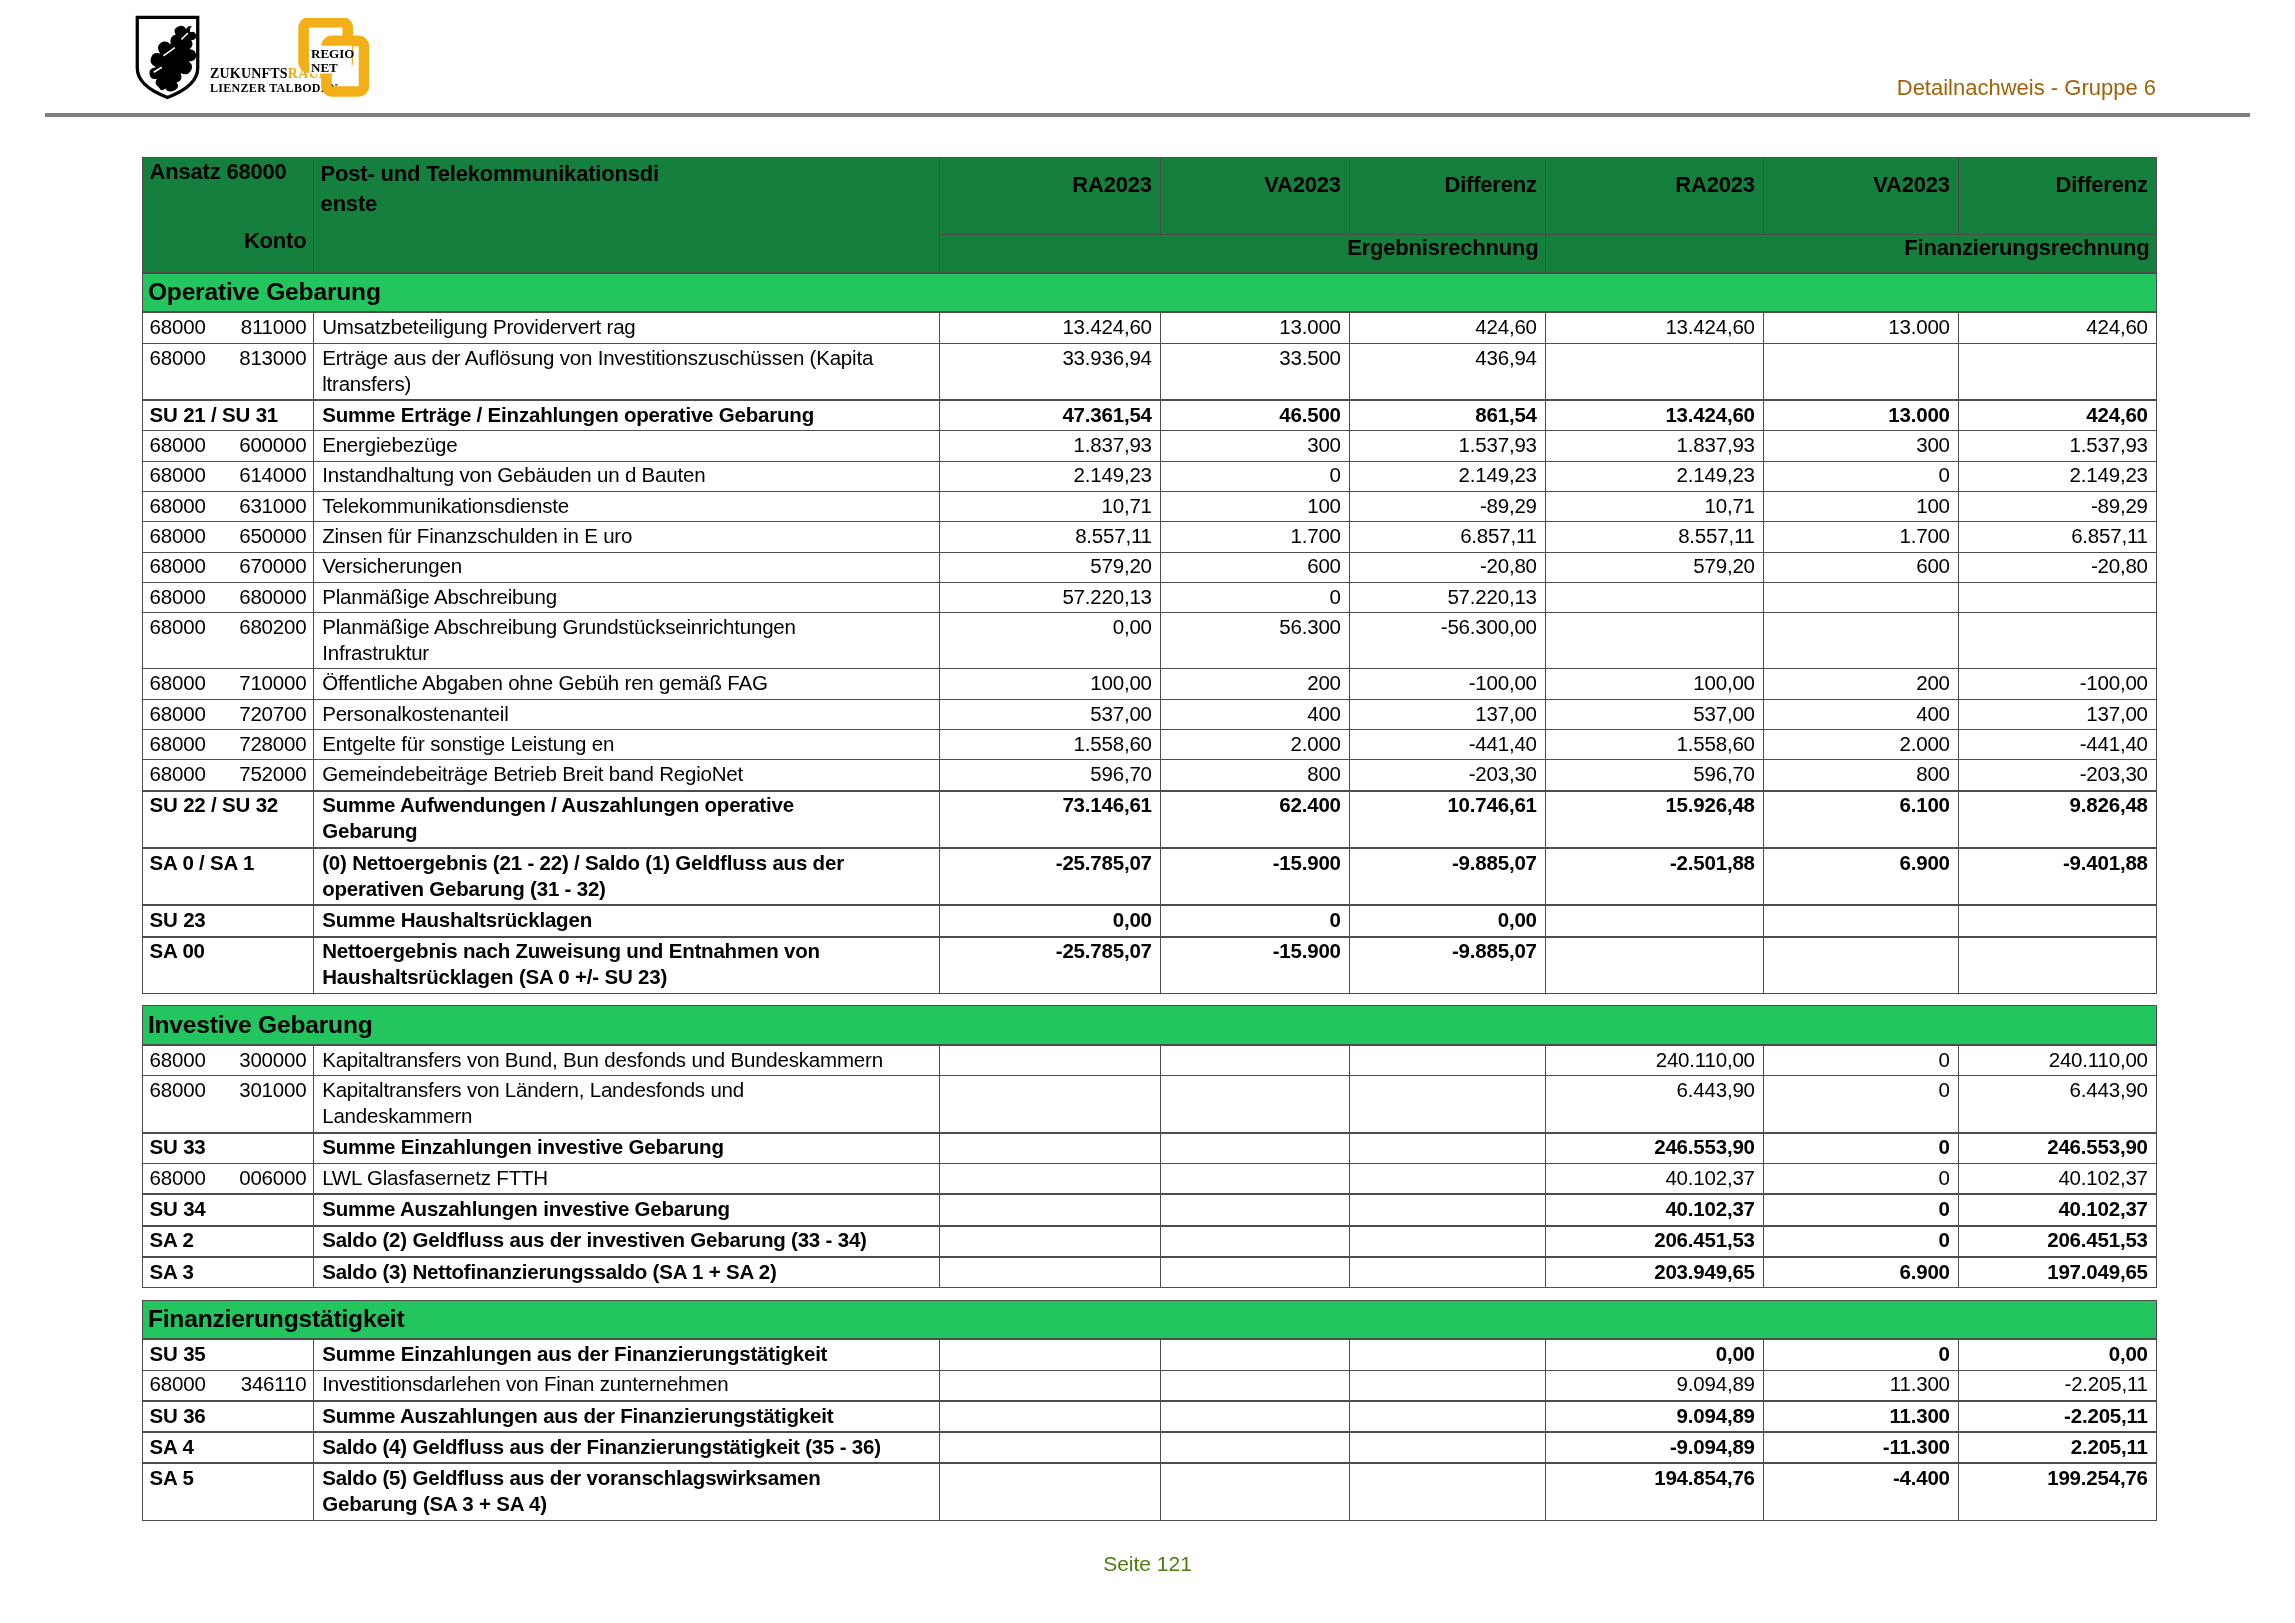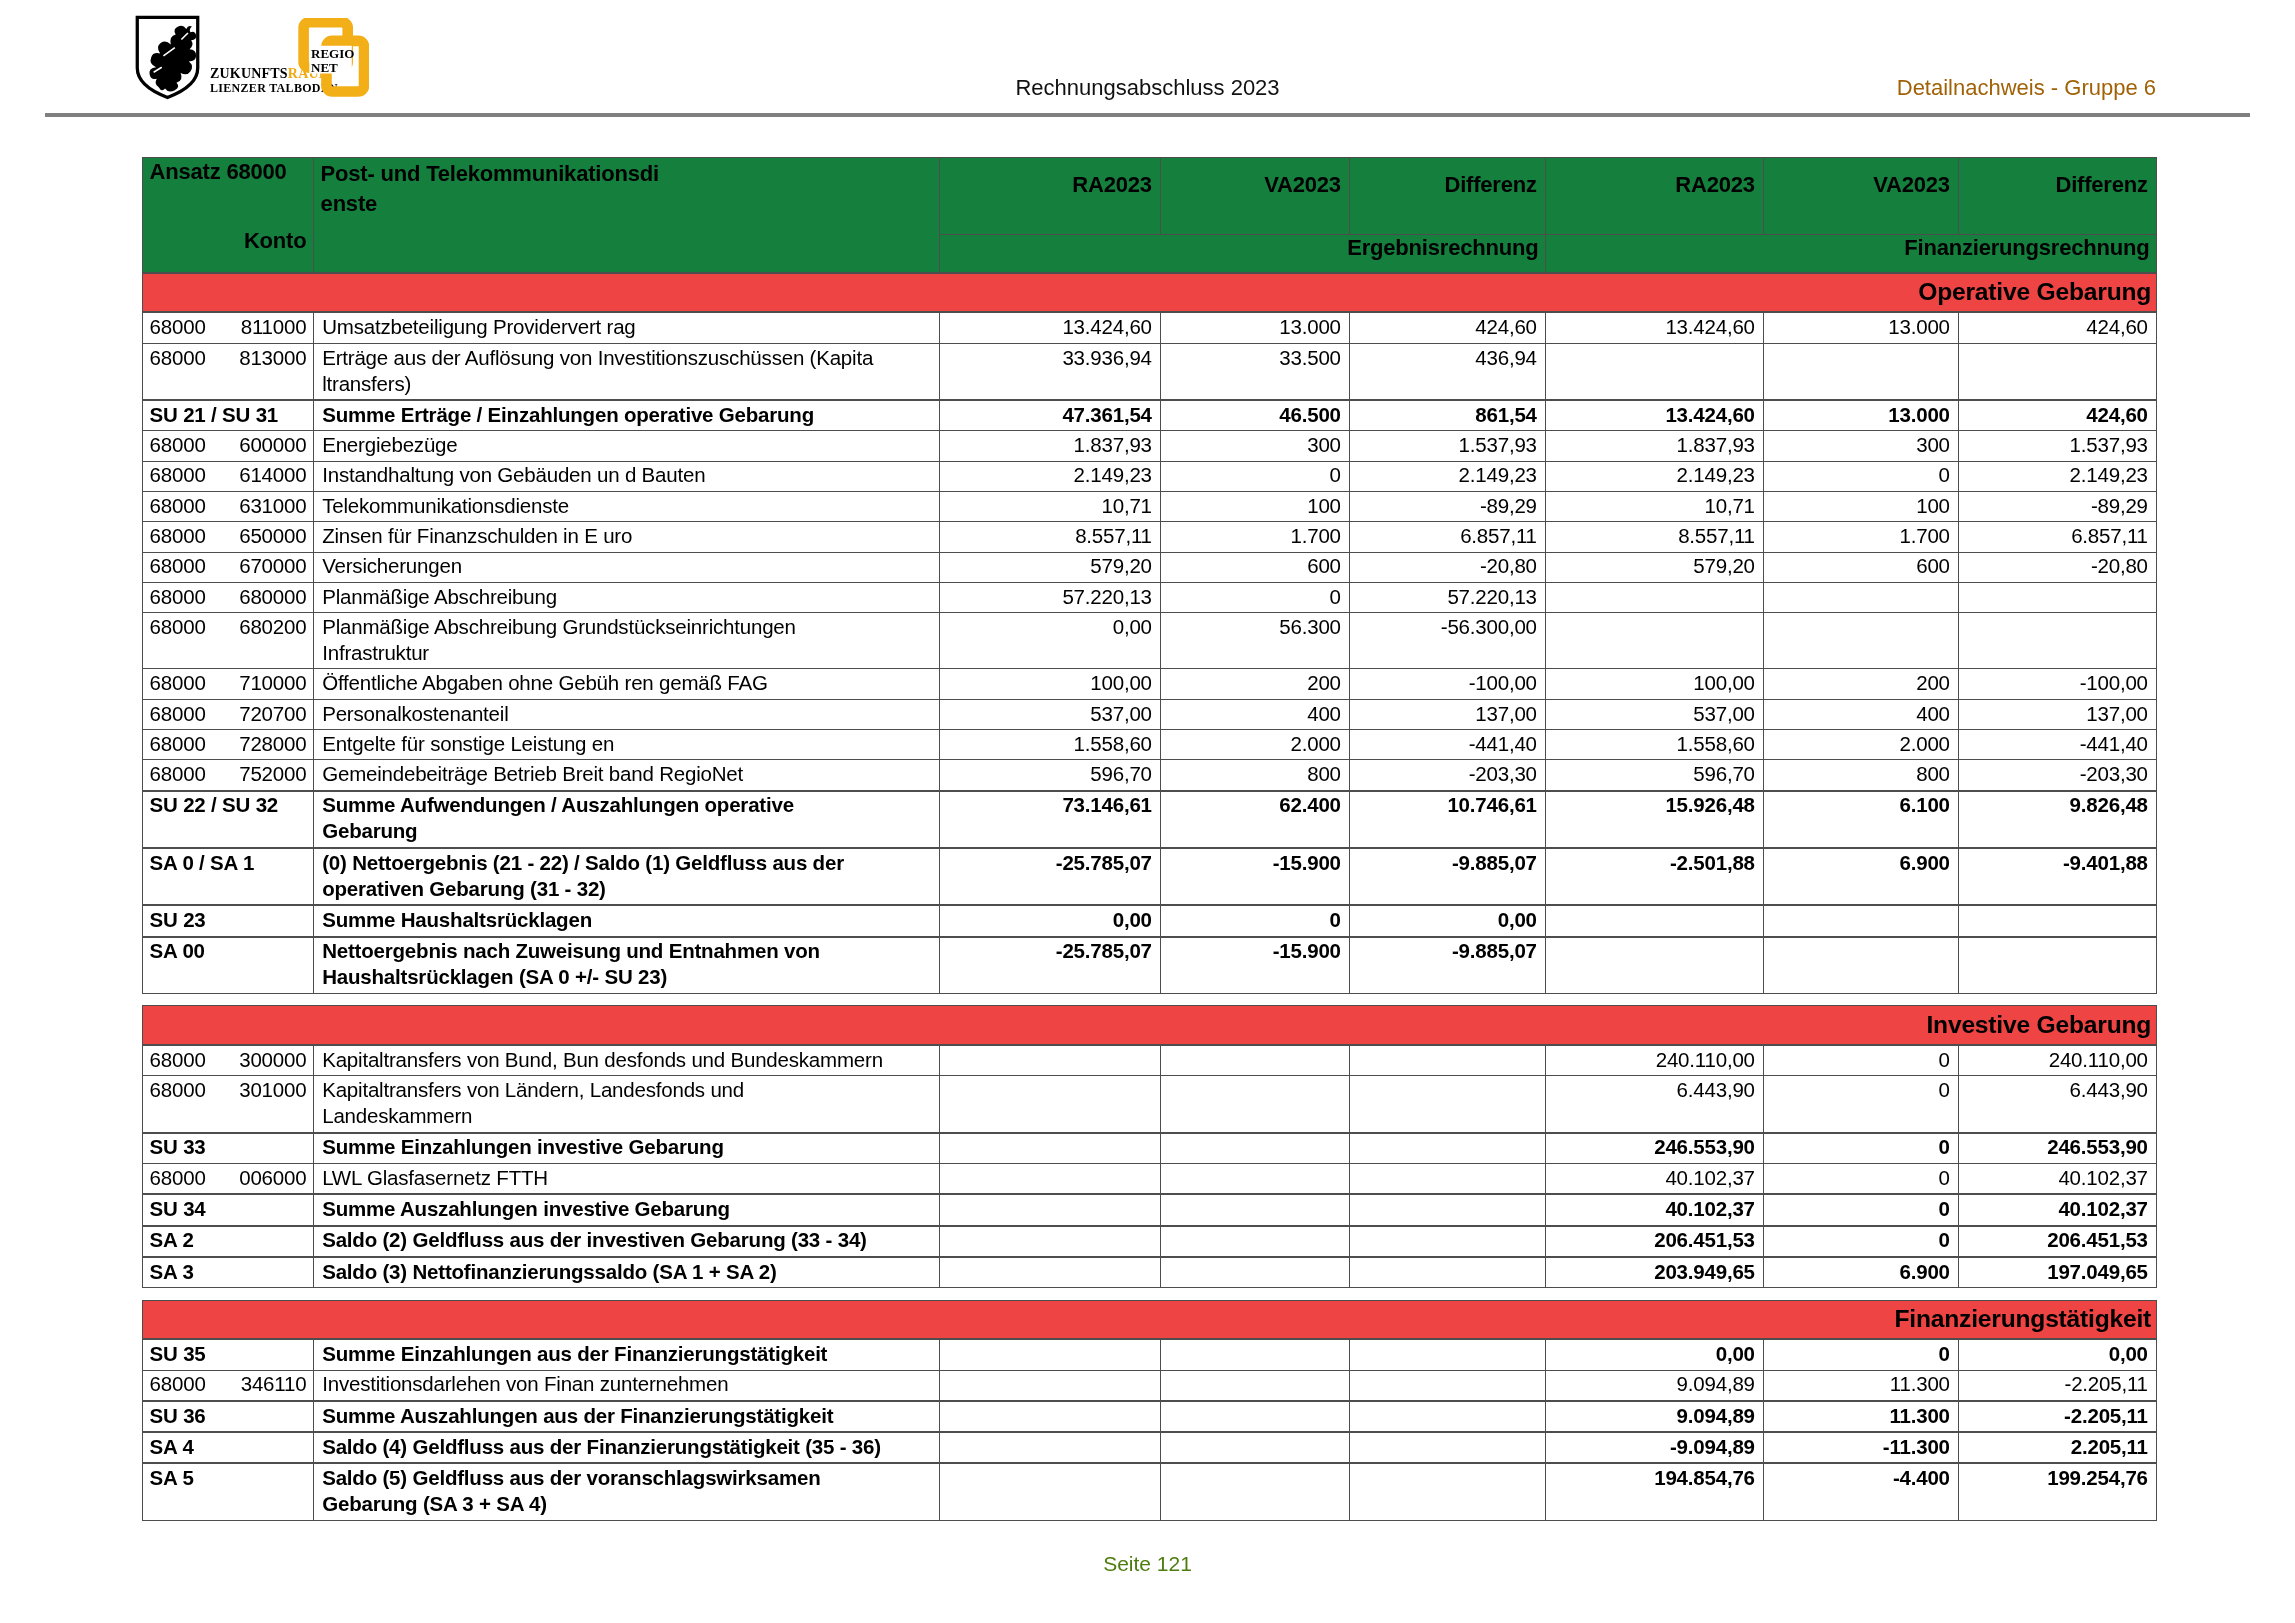--- a/index.html
+++ b/index.html
@@ -31,22 +31,22 @@
   
   tr.hA td,tr.hB td{background:#15803d;font-weight:bold;}
   tr.hA td{font-size:22px;}
   tr.hA td.num{vertical-align:top;padding-top:14px;height:59px;}
   tr.hB td{text-align:right;font-size:22px;height:34px;border-bottom-width:2.5px;}
   td.hdr-c1,td.hdr-c2{border-bottom-width:2.5px;}
   .hdrc1{display:flex;flex-direction:column;justify-content:space-between;height:95px;font-size:22px;}
   .hdrc1 .konto{align-self:flex-end;}
   td.hdr-c2{font-size:22px;line-height:29.5px;padding-top:1px;}
   
-  tr.band td{background:#ef4444;font-weight:bold;font-size:24.6px;letter-spacing:-0.2px;
-             padding:3.3px 4.9px 4.9px 4.9px;line-height:29.5px;border-bottom-width:2.5px;text-align:right;}
+  tr.band td{background:#22c55e;font-weight:bold;font-size:24.6px;letter-spacing:-0.2px;
+             padding:3.3px 4.9px 4.9px 4.9px;line-height:29.5px;border-bottom-width:2.5px;}
   tr.spacer td{border:none;height:11.5px;padding:0;background:#fff;}
   
   td.split{text-align:right;border-radius:6px;}
   td.split .ansatz{float:left;}
   td.lbl{font-weight:bold;}
   tr.b td{border-top-width:2.5px;}
   td.desc{padding-left:8.2px;padding-right:17px;}
   
   .footer{position:absolute;left:0;right:0;top:1552px;text-align:center;font-size:21px;color:#4d7c0f;}
 </style>
@@ -71,21 +71,20 @@
   <div class="regionet">
     <svg width="72" height="80" viewBox="0 0 88 98">
       <rect x="8" y="5" width="54" height="56" rx="7" fill="none" stroke="#F2AF17" stroke-width="13"></rect>
       <rect x="36" y="28" width="46" height="62" rx="7" fill="none" stroke="#F2AF17" stroke-width="13"></rect>
       <rect x="15" y="34" width="52" height="34" fill="#ffffff"></rect>
       <text x="17" y="49" font-family="Liberation Serif,serif" font-weight="bold" font-size="16" fill="#000">REGIO</text>
       <text x="17" y="66" font-family="Liberation Serif,serif" font-weight="bold" font-size="16" fill="#000">NET</text>
     </svg>
   </div>
 
-  <div class="doc-title">Rechnungsabschluss 2023</div>
   <div class="right-title">Detailnachweis - Gruppe 6</div>
   <div class="hrule"></div>
 
   <div class="tblwrap">
     <table>
       <colgroup>
         <col class="c1">
           <col class="c2">
           <col class="c3">
           <col class="c4">

